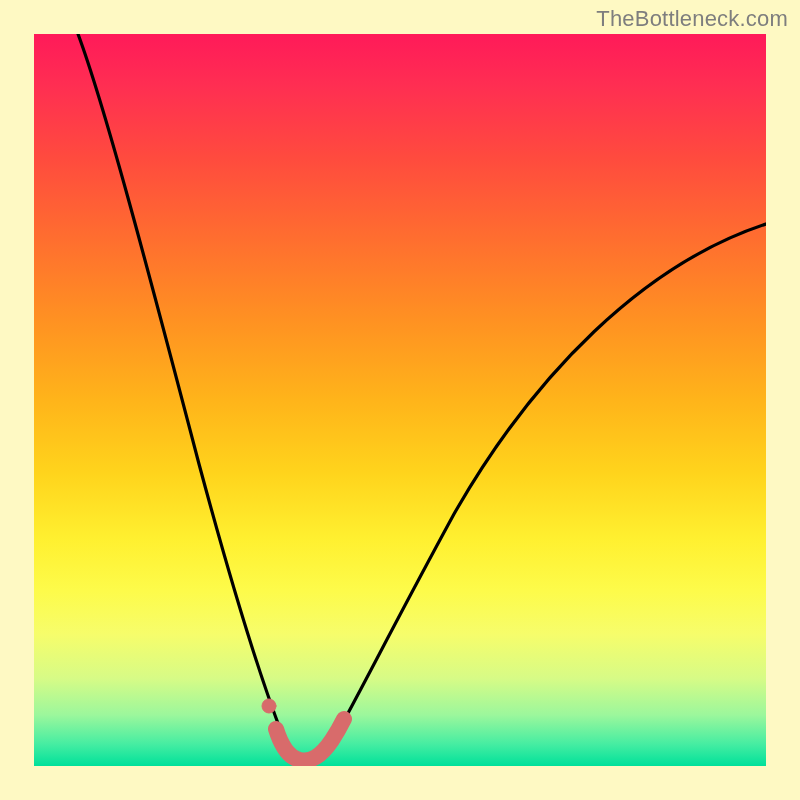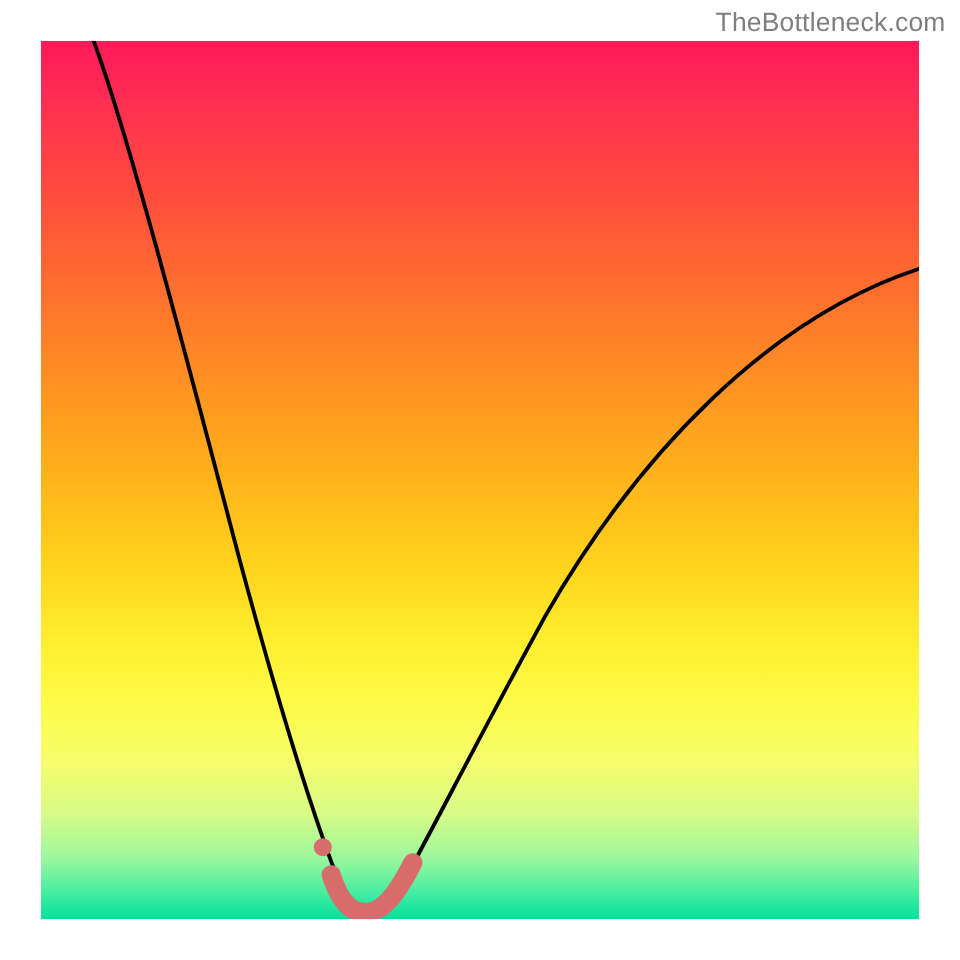--- a/index.html
+++ b/index.html
@@ -10,21 +10,21 @@
     overflow: hidden;
     background: #000;
     font-family: Arial, Helvetica, sans-serif;
   }
   .frame {
     position: absolute;
     top: 0;
     left: 0;
     width: 800px;
     height: 800px;
-    background: #ffffff;
+    background: #fef9c3;
   }
   .plot-area {
     position: absolute;
     top: 34px;
     left: 34px;
     width: 732px;
     height: 732px;
     overflow: hidden;
   }
   .gradient {

